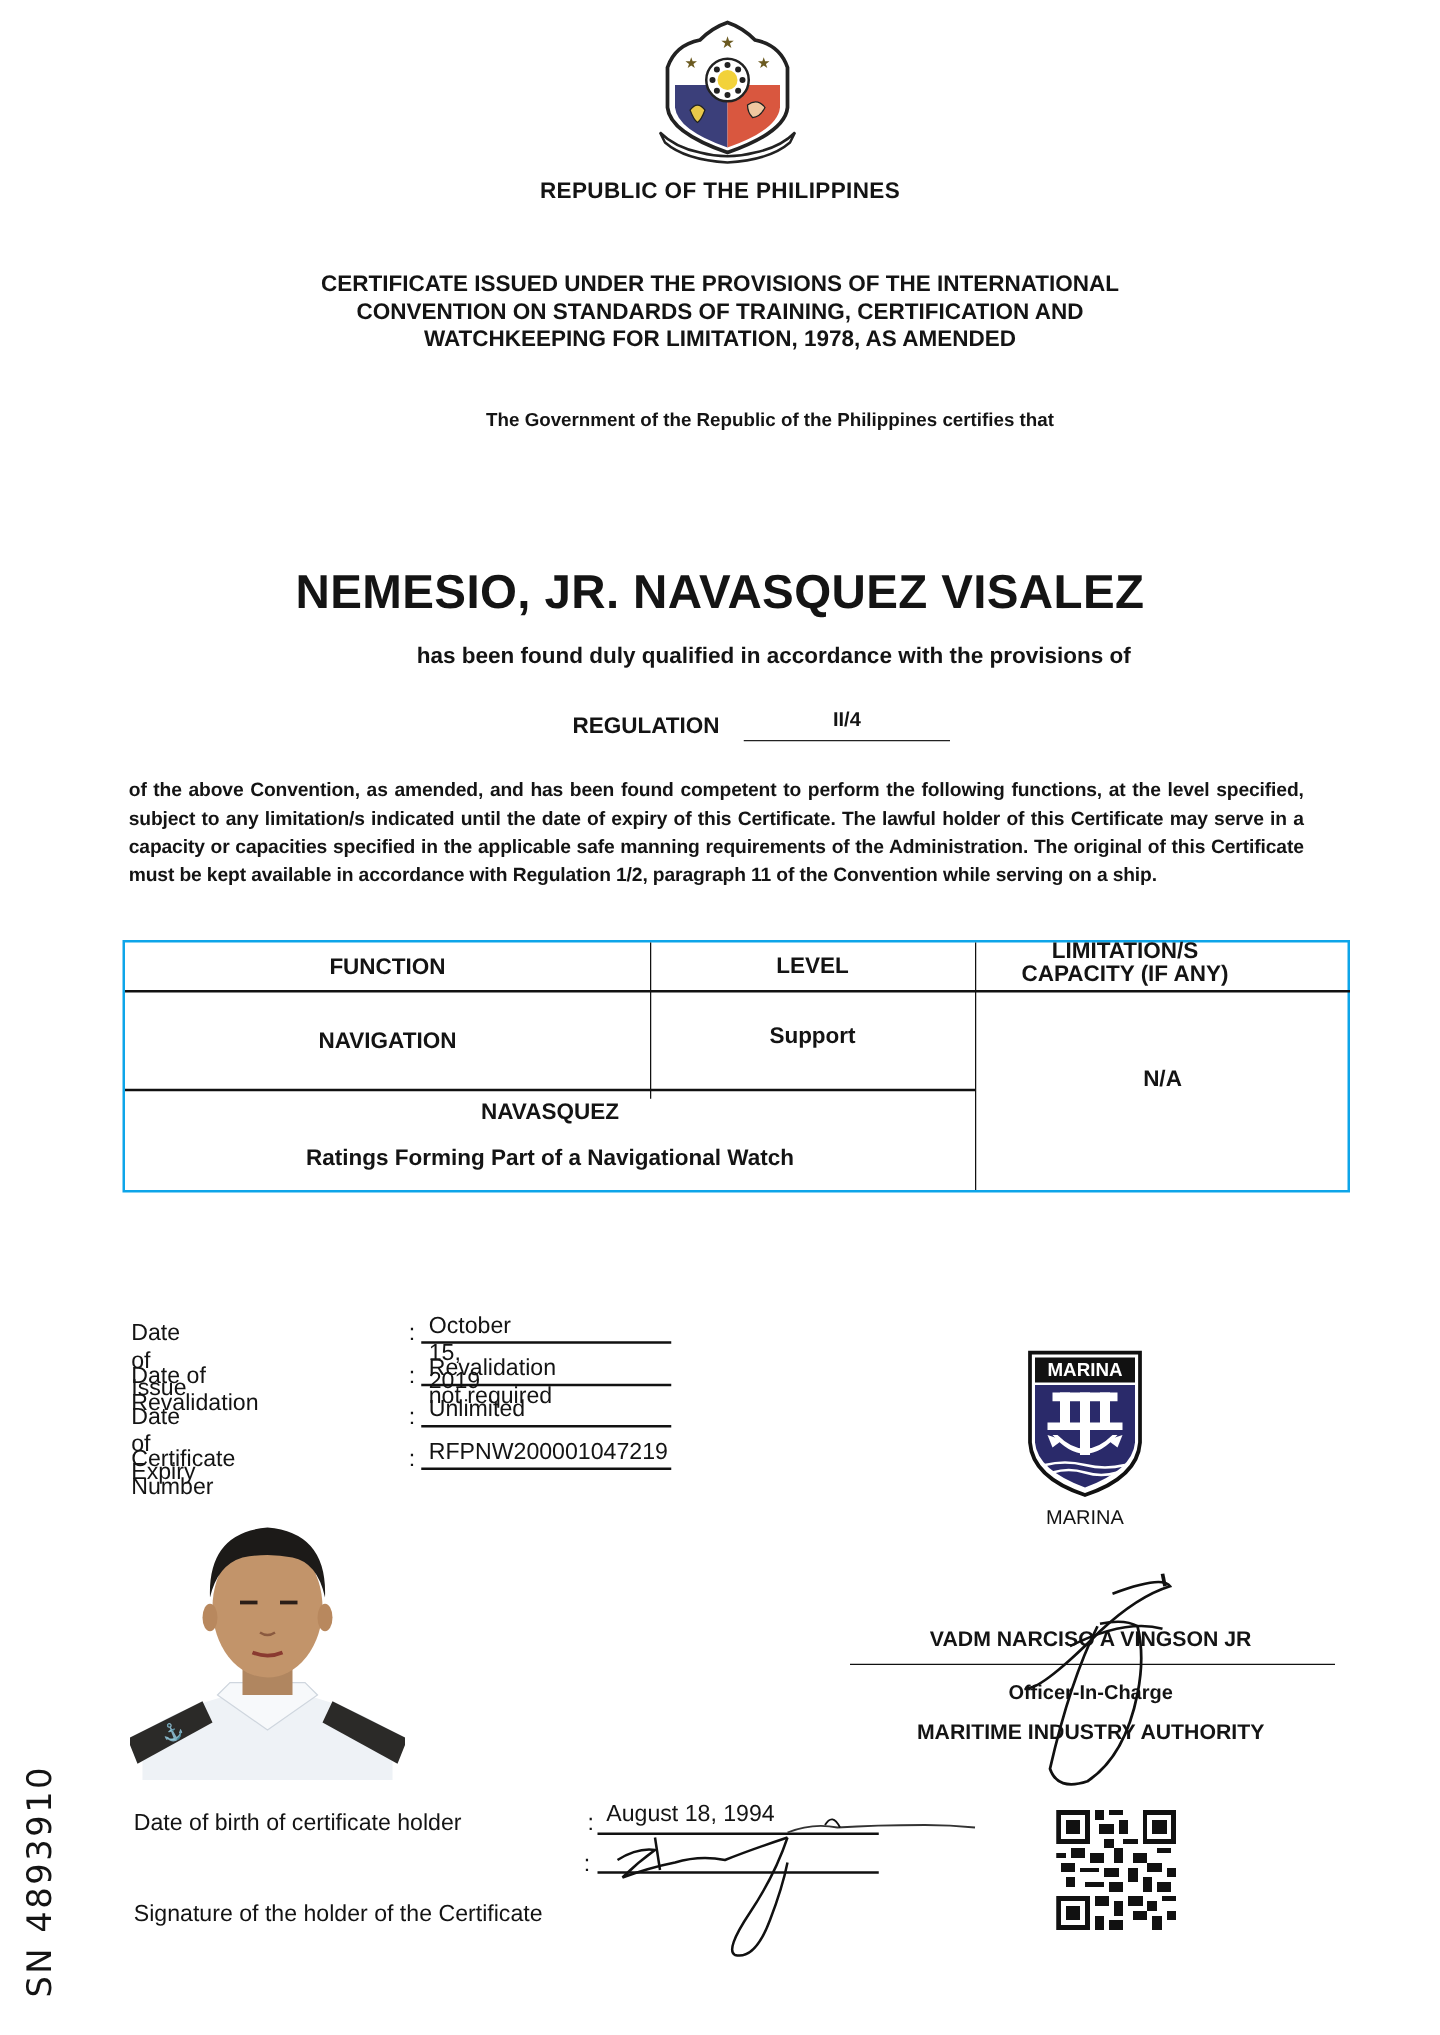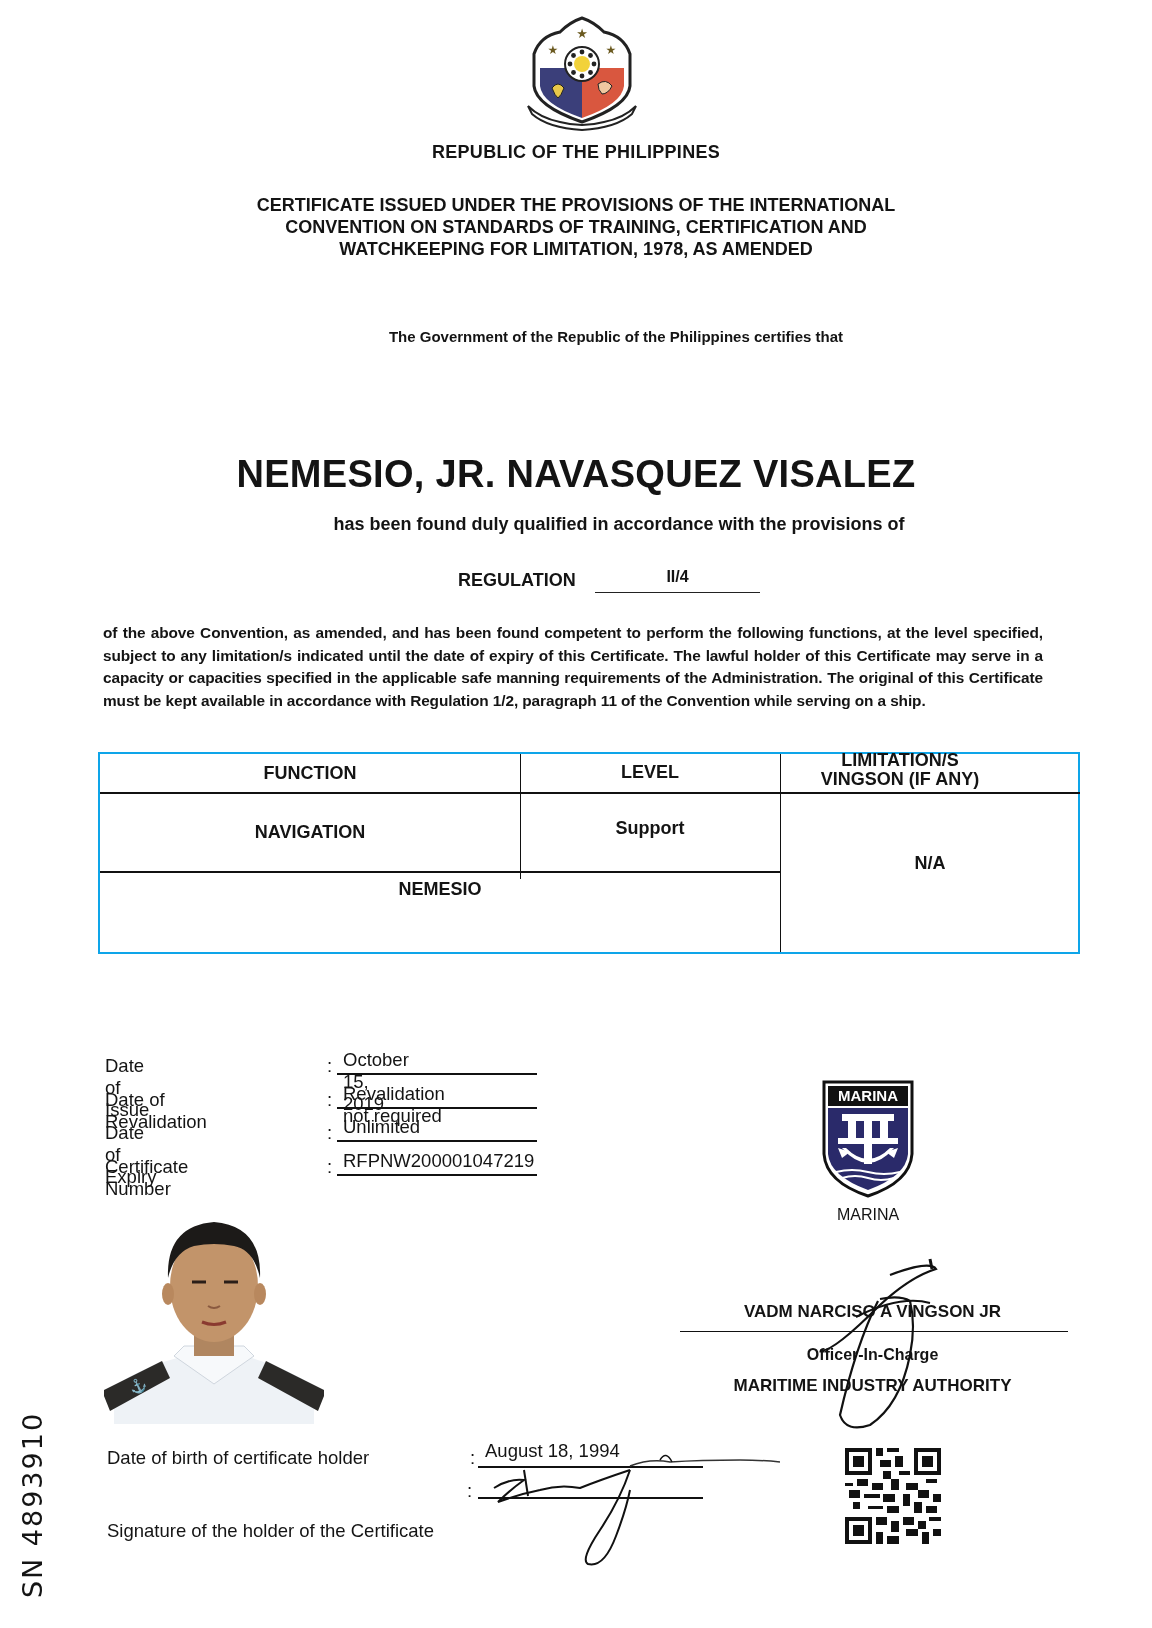--- a/index.html
+++ b/index.html
@@ -4,21 +4,21 @@
 <style>
   html, body { margin:0; padding:0; }
   body {
     width:1152px; height:1628px; background:#ffffff; position:relative; overflow:hidden;
     font-family:"Liberation Sans", sans-serif; color:#141414;
   }
   .abs { position:absolute; }
   .center { position:absolute; left:0; width:1152px; text-align:center; }
   .seal { left:520px; top:14px; width:124px; height:118px; }
   .republic { top:142px; font-size:18px; font-weight:bold; letter-spacing:0.3px; }
-  .conv { top:194px; font-size:18px; font-weight:bold; line-height:22px; }
+  .conv { top:216px; font-size:18px; font-weight:bold; line-height:22px; }
   .govt { top:328px; font-size:15px; font-weight:bold;padding-left:40px; }
   .holder-name { top:405px; font-size:38px; font-weight:bold; letter-spacing:0.3px;margin-top:48px; }
   .qualified { top:514px; font-size:18px; font-weight:bold;padding-left:43px; }
   .regulation { top:570px; left:458px; font-size:18px; font-weight:bold; }
   .reg-line { position:absolute; left:595px; top:592px; width:165px; border-bottom:1.5px solid #222; }
   .reg-value { position:absolute; left:595px; top:568px; width:165px; text-align:center; font-size:16px; font-weight:bold; }
   .para { left:103px; top:622px; width:940px; font-size:15.4px; font-weight:bold; line-height:22.5px; text-align:justify; letter-spacing:-0.1px; }
 
   .tbl { left:98px; top:752px; width:982px; height:202px; border:2px solid #0ea5e9; box-sizing:border-box; }
   .tbl .v { position:absolute; border-left:1.5px solid #111; }
@@ -104,28 +104,29 @@
 <div class="abs tbl">
   <div class="v" style="left:420px; top:0; height:125px;"></div>
   <div class="v" style="left:680px; top:0; height:198px;"></div>
   <div class="h" style="left:0; top:38px; width:980px;"></div>
   <div class="h" style="left:0; top:117px; width:680px;"></div>
 
   <div class="cell" style="left:0; top:9px; width:420px;">FUNCTION</div>
   <div class="cell" style="left:420px; top:8px; width:260px;">LEVEL</div>
   <div class="cell" style="left:680px; top:-3px; width:240px; line-height:19px;">
     <div>LIMITATION/S</div>
-    <div>VINGSON (IF ANY)</div>
+    <div>CAPACITY (IF ANY)</div>
   </div>
 
   <div class="cell" style="left:0; top:68px; width:420px;">NAVIGATION</div>
   <div class="cell" style="left:420px; top:64px; width:260px;">Support</div>
   <div class="cell" style="left:680px; top:99px; width:300px;">N/A</div>
 
-  <div class="cell" style="left:0; top:125px; width:680px;">NEMESIO</div>
+  <div class="cell" style="left:0; top:125px; width:680px;">NAVASQUEZ</div>
+  <div class="cell" style="left:0; top:162px; width:680px;">Ratings Forming Part of a Navigational Watch</div>
 </div>
 
 <div class="abs dates">
   <div class="drow">
     <span class="dlabel">Date of Issue</span>
     <span class="dcolon">:</span>
     <span class="dval">October 15, 2019</span>
     <span class="dline"></span>
   </div>
   <div class="drow">

